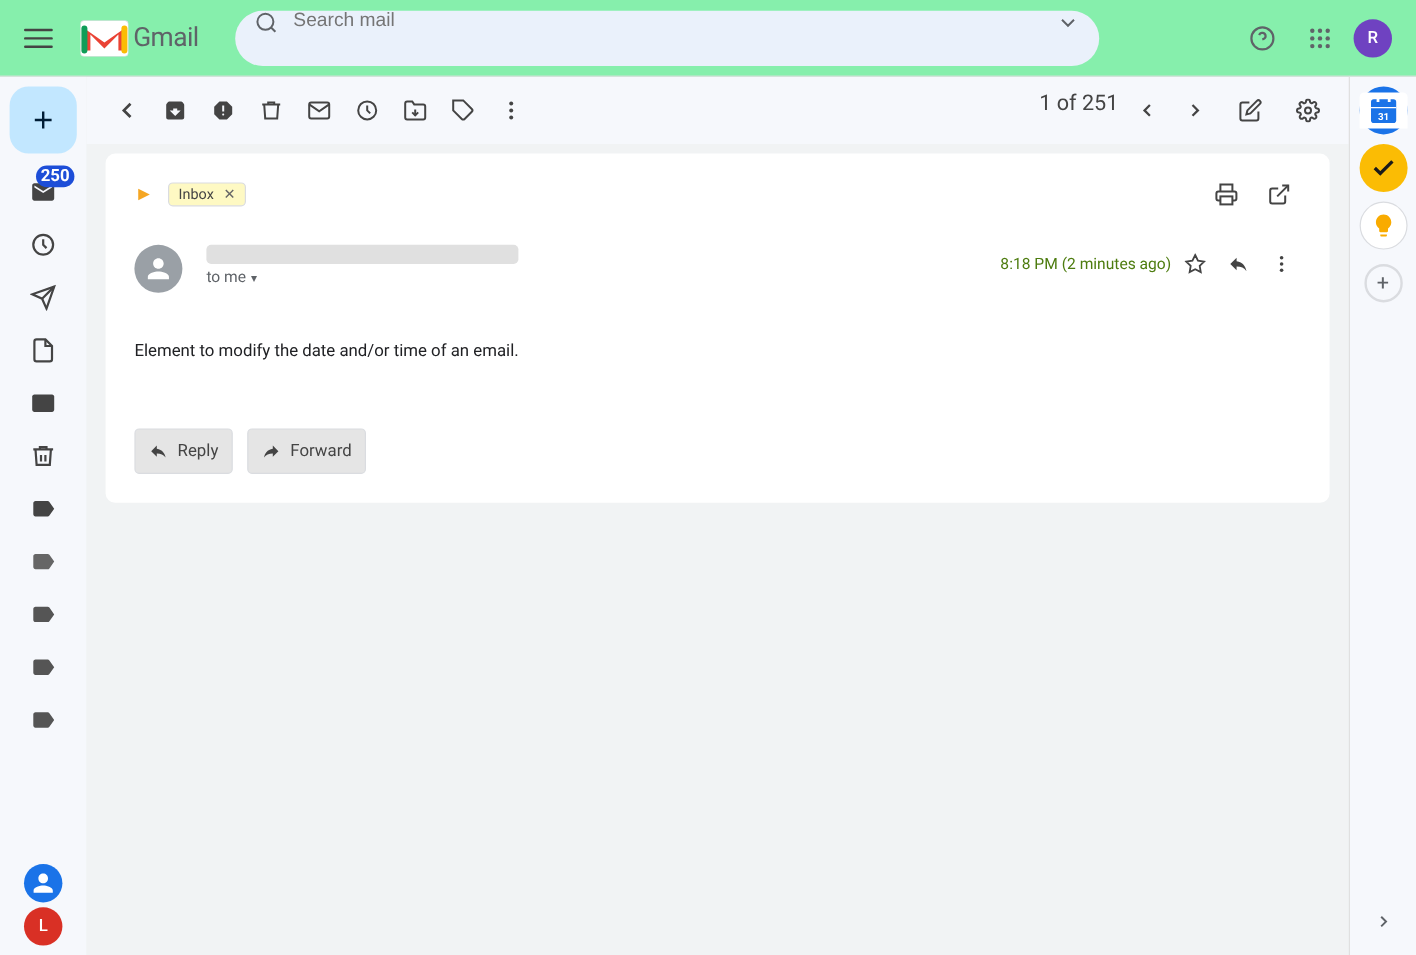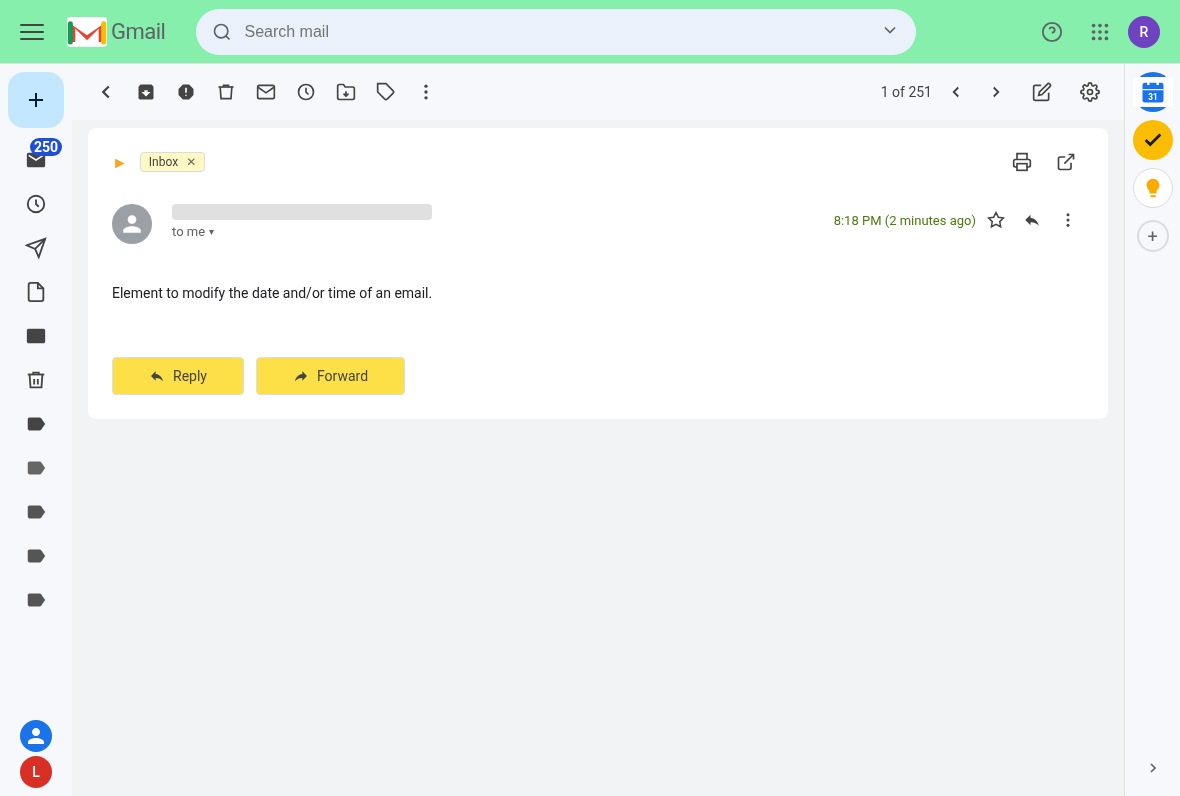--- a/index.html
+++ b/index.html
@@ -22,21 +22,21 @@
     .gmail-logo-m { width: 40px; height: 30px; }
     .gmail-logo-text { font-size: 22px; color: #5f6368; font-weight: 400; letter-spacing: -0.5px; }
 
     .search-bar {
       flex: 1;
       max-width: 720px;
       height: 46px;
       background: #eaf1fb;
       border-radius: 24px;
       display: flex;
-      align-items: center;
+      align-items: flex-start;
       padding: 0 16px;
       gap: 12px;
       position: relative;
     }
     .search-icon-svg { color: #5f6368; flex-shrink: 0; }
     .search-input {
       border: none;
       background: transparent;
       font-size: 16px;
       color: #202124;
@@ -166,24 +166,23 @@
       border-radius: 50%;
       display: flex; align-items: center; justify-content: center;
       cursor: pointer;
       color: #444;
       font-size: 18px;
     }
 
     .pagination {
       margin-left: auto;
       display: flex;
-      align-items: center;
       gap: 8px;
       color: #444;
-      font-size: 14px;
+      font-size: 18px;
     }
     .pagination .nav-btn {
       width: 32px; height: 32px;
       border-radius: 50%;
       display: flex; align-items: center; justify-content: center;
       cursor: pointer;
       font-size: 16px;
       color: #444;
     }
     .toolbar-settings {
@@ -303,24 +302,24 @@
     .email-body p { margin-bottom: 12px; }
 
     
     .email-actions {
       display: flex;
       gap: 12px;
       padding: 16px 24px 24px;
     }
     .action-btn {
       display: flex; align-items: center; gap: 8px;
-      padding: 10px 36px;
+      padding: 10px 11px;
       border: 1px solid #dadce0;
       border-radius: 4px;
-      background: #fde047;
+      background: #e5e5e5;
       cursor: pointer;
       font-size: 14px;
       color: #444;
       font-family: inherit;
     }
 
     
     .right-sidebar {
       width: 56px;
       background: #f6f8fc;

